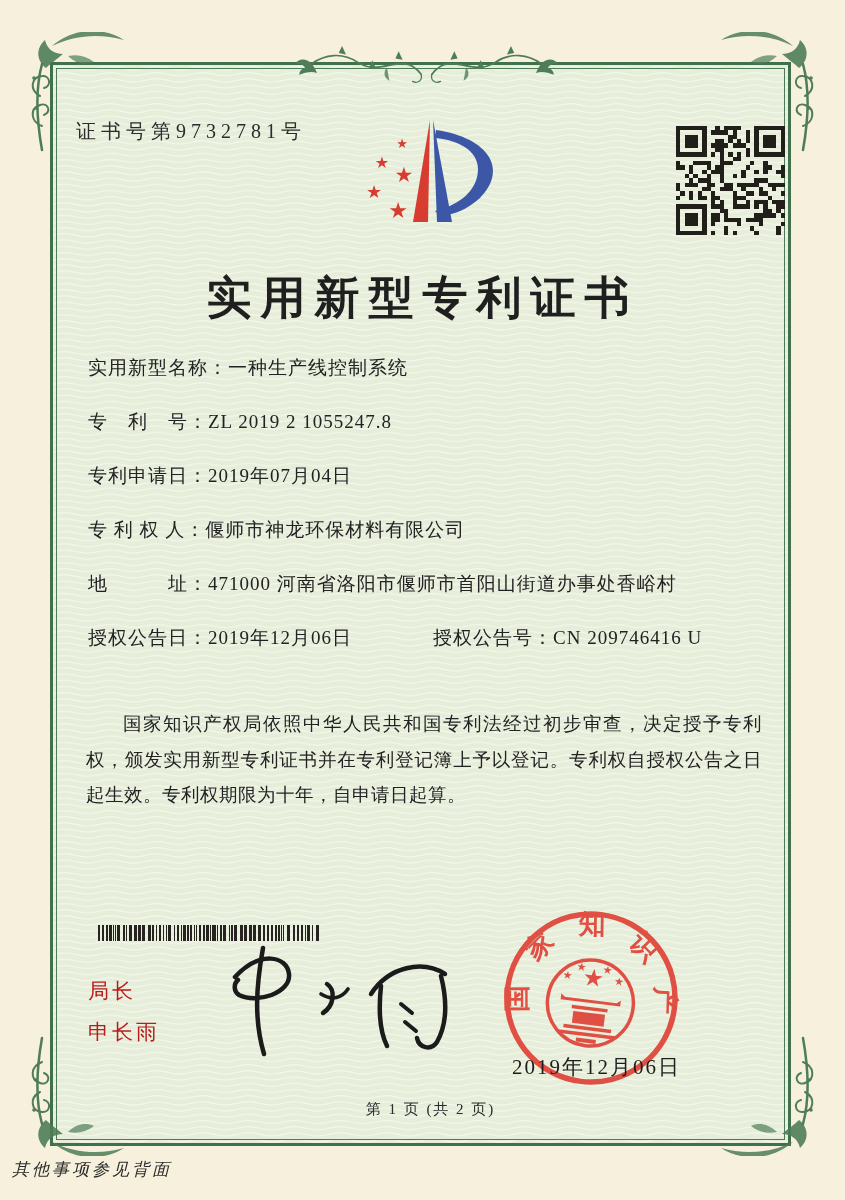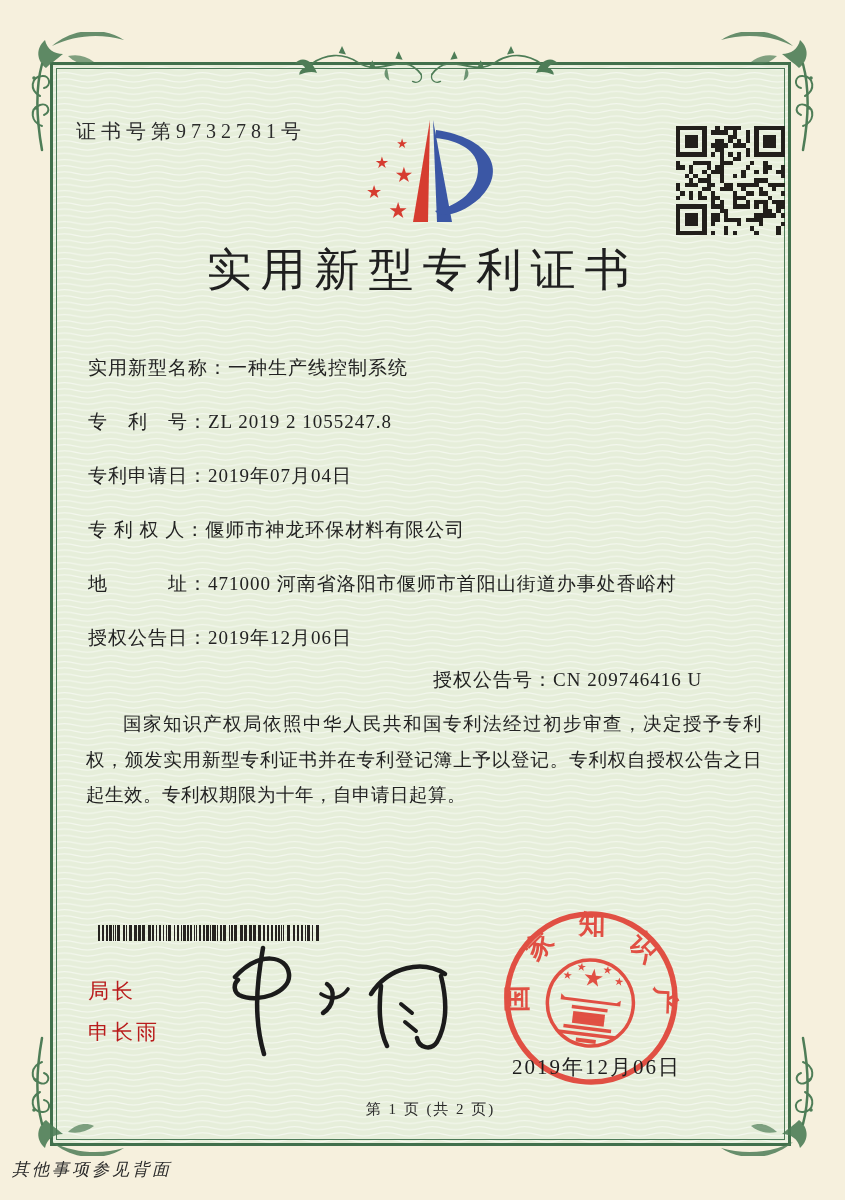--- a/index.html
+++ b/index.html
@@ -28,30 +28,30 @@
   .content{position:absolute;inset:0;z-index:3;}
 
   .cert-no{
     position:absolute;left:76px;top:118px;
     font-size:20px;letter-spacing:5px;color:#2c2c2c;
   }
   .logo{position:absolute;left:338px;top:106px;}
   .qr{position:absolute;left:676px;top:126px;}
 
   .title{
-    position:absolute;left:0;top:240px;width:845px;
-    text-align:center;font-size:45px;font-weight:normal;
+    position:absolute;left:0;top:268px;width:845px;
+    text-align:center;font-size:45px;font-weight:bold;
     letter-spacing:9px;color:#1f1f1f;
   }
 
   .fields{position:absolute;left:88px;top:355px;width:680px;}
   .frow{position:relative;height:54px;font-size:19px;letter-spacing:1px;white-space:nowrap;}
   .frow .lab{color:#222;}
   .frow .val{color:#222;}
-  .frow .second{position:absolute;left:345px;top:0;margin-top:42px;}
+  .frow .second{position:absolute;left:345px;top:0;}
 
   .body-text{
     position:absolute;left:86px;top:708px;width:676px;
     font-size:18.5px;line-height:1.92;letter-spacing:.5px;
     text-align:justify;color:#222;
   }
   .body-text p{margin:0;text-indent:2em;font-family:Liberation Mono, monospace;}
 
   .barcode{position:absolute;left:98px;top:925px;}
 

